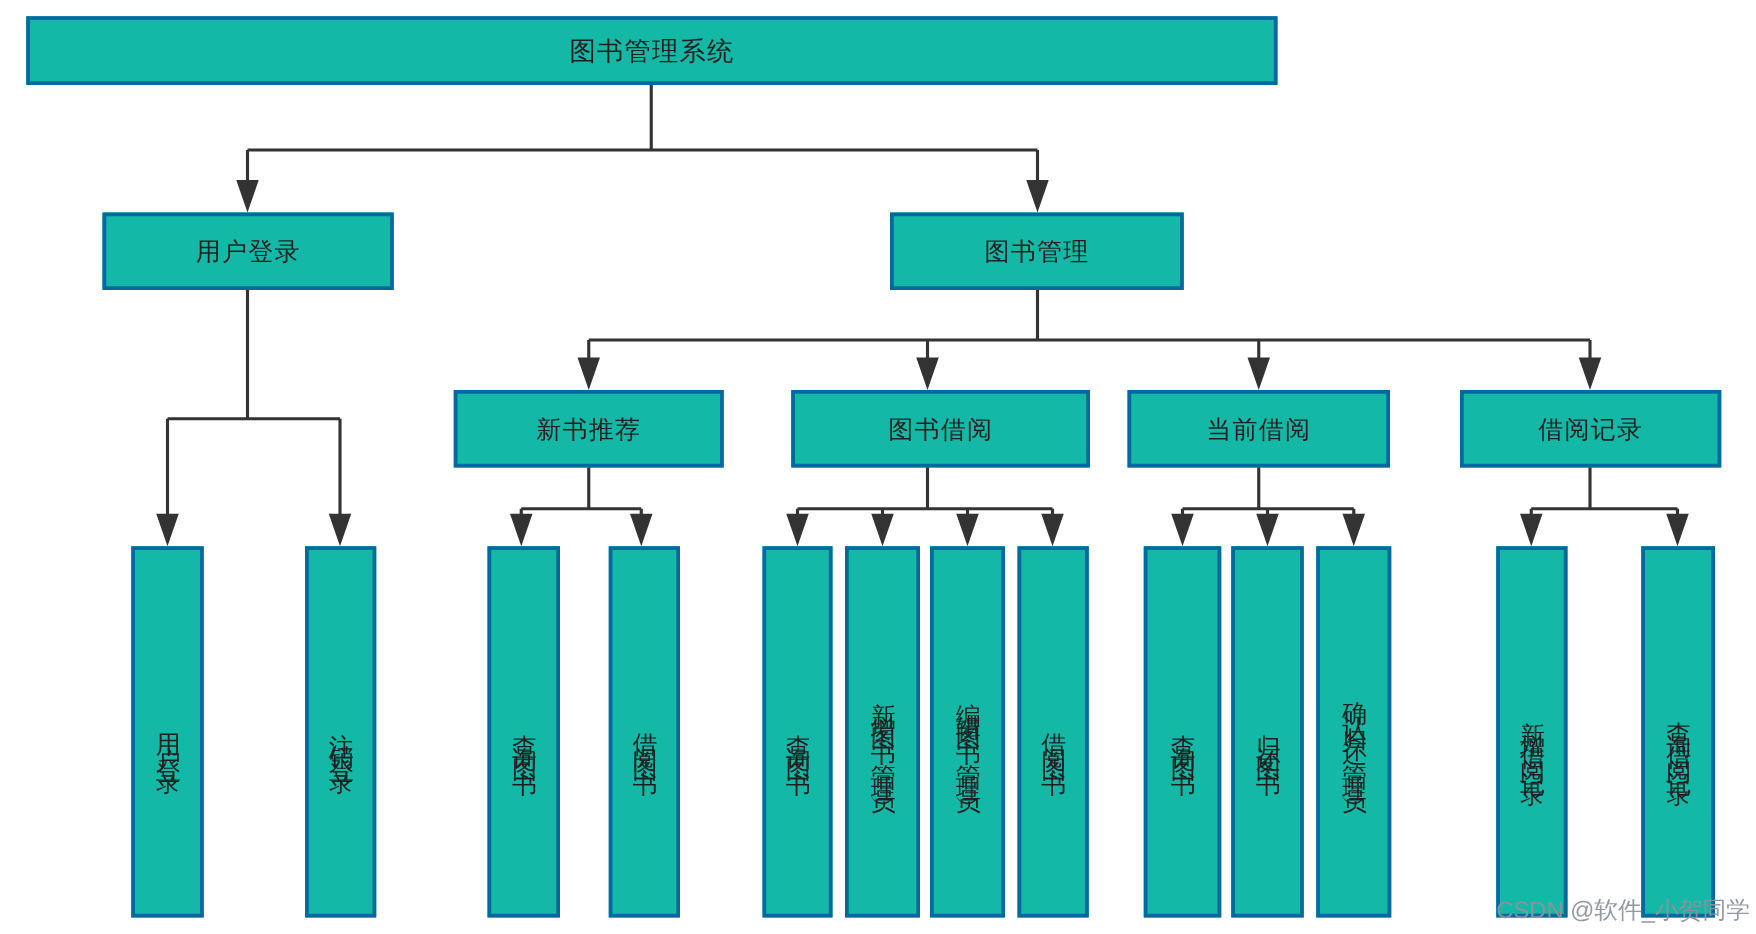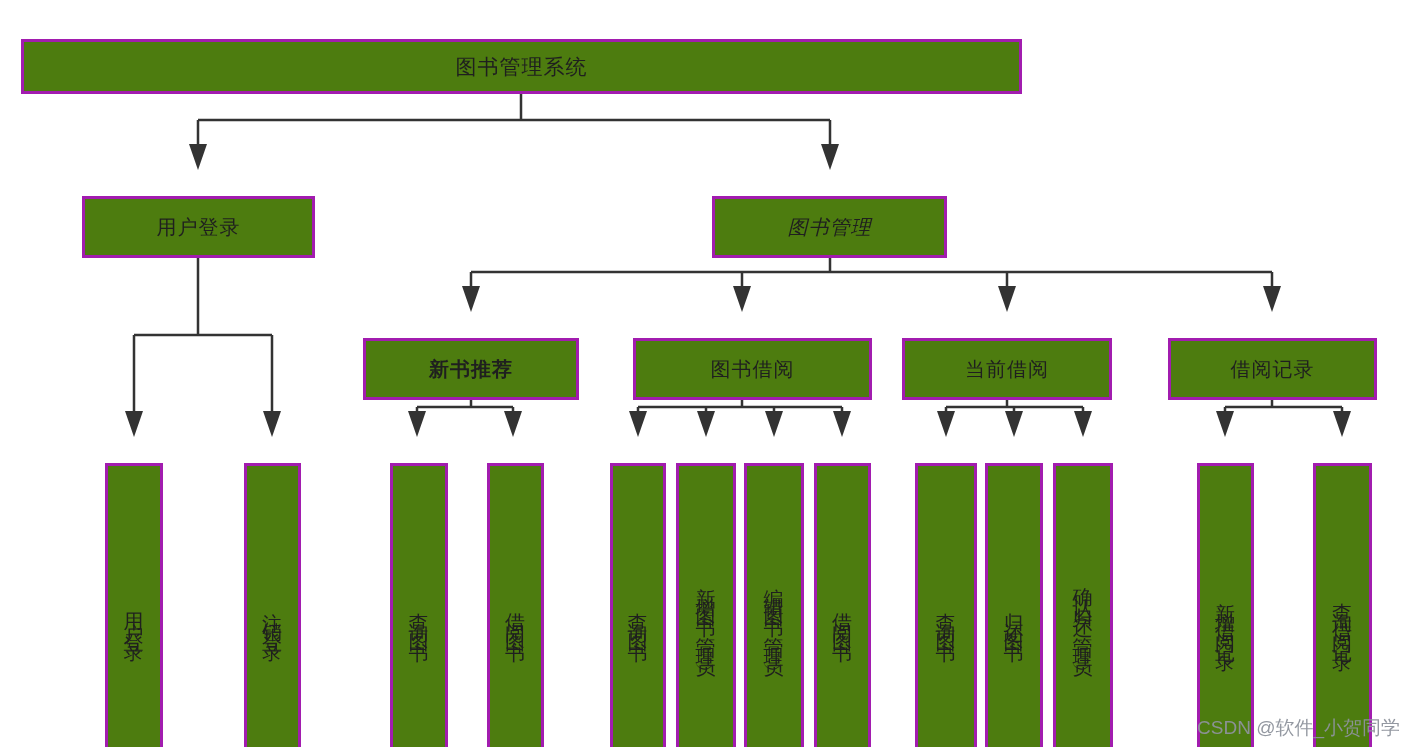--- a/index.html
+++ b/index.html
@@ -17,28 +17,27 @@
   }
   #wires {
     position: absolute;
     left: 0; top: 0;
     width: 1405px; height: 747px;
     z-index: 1;
   }
   .node {
     position: absolute;
     box-sizing: border-box;
-    background: #4d7c0f;
-    border: 3px solid #a21caf;
+    background: #14b8a6;
+    border: 3px solid #0369a1;
     color: #1f1f1f;
     z-index: 2;
     display: flex;
     align-items: center;
     justify-content: center;
-    margin-top: 26px;
   }
   .hbox {
     font-size: 20px;
     letter-spacing: 1px;
     white-space: nowrap;
   }
   .hbox.title { font-size: 21px; }
   .vbox .vtext {
     writing-mode: vertical-rl;
     text-orientation: mixed;
@@ -100,23 +99,23 @@
       <polygon points="1005,411 1023,411 1014,437"></polygon>
       <polygon points="1074,411 1092,411 1083,437"></polygon>
       <polygon points="1216,411 1234,411 1225,437"></polygon>
       <polygon points="1333,411 1351,411 1342,437"></polygon>
     </g>
   </svg>
 
   <div class="node hbox title" style="left:21px; top:13px; width:1001px; height:55px;">图书管理系统</div>
 
   <div class="node hbox" style="left:82px; top:170px; width:233px; height:62px;">用户登录</div>
-  <div class="node hbox" style="left:712px; top:170px; width:235px; height:62px;font-style:italic;">图书管理</div>
+  <div class="node hbox" style="left:712px; top:170px; width:235px; height:62px;">图书管理</div>
 
-  <div class="node hbox" style="left:363px; top:312px; width:216px; height:62px;font-weight:bold;">新书推荐</div>
+  <div class="node hbox" style="left:363px; top:312px; width:216px; height:62px;">新书推荐</div>
   <div class="node hbox" style="left:633px; top:312px; width:239px; height:62px;">图书借阅</div>
   <div class="node hbox" style="left:1168px; top:312px; width:209px; height:62px;">借阅记录</div>
   <div class="node hbox" style="left:902px; top:312px; width:210px; height:62px;">当前借阅</div>
 
   <div class="node vbox" style="left:105px; top:437px; width:58px; height:297px;">
     <span class="vtext">用户登录</span>
   </div>
   <div class="node vbox" style="left:244px; top:437px; width:57px; height:297px;">
     <span class="vtext">注销登录</span>
   </div>

